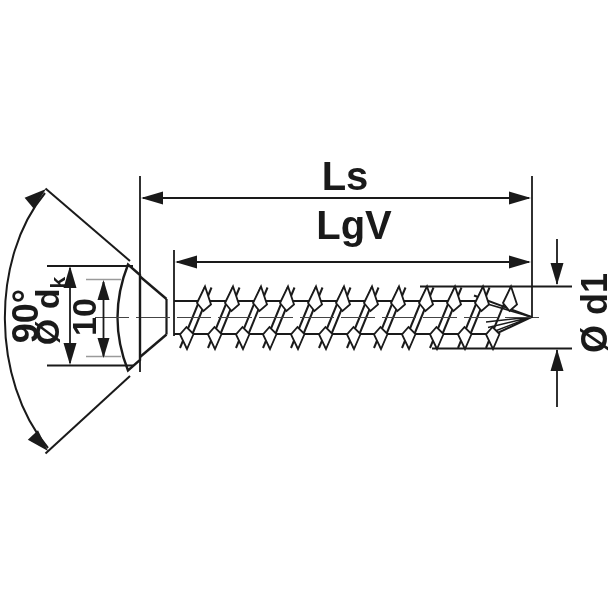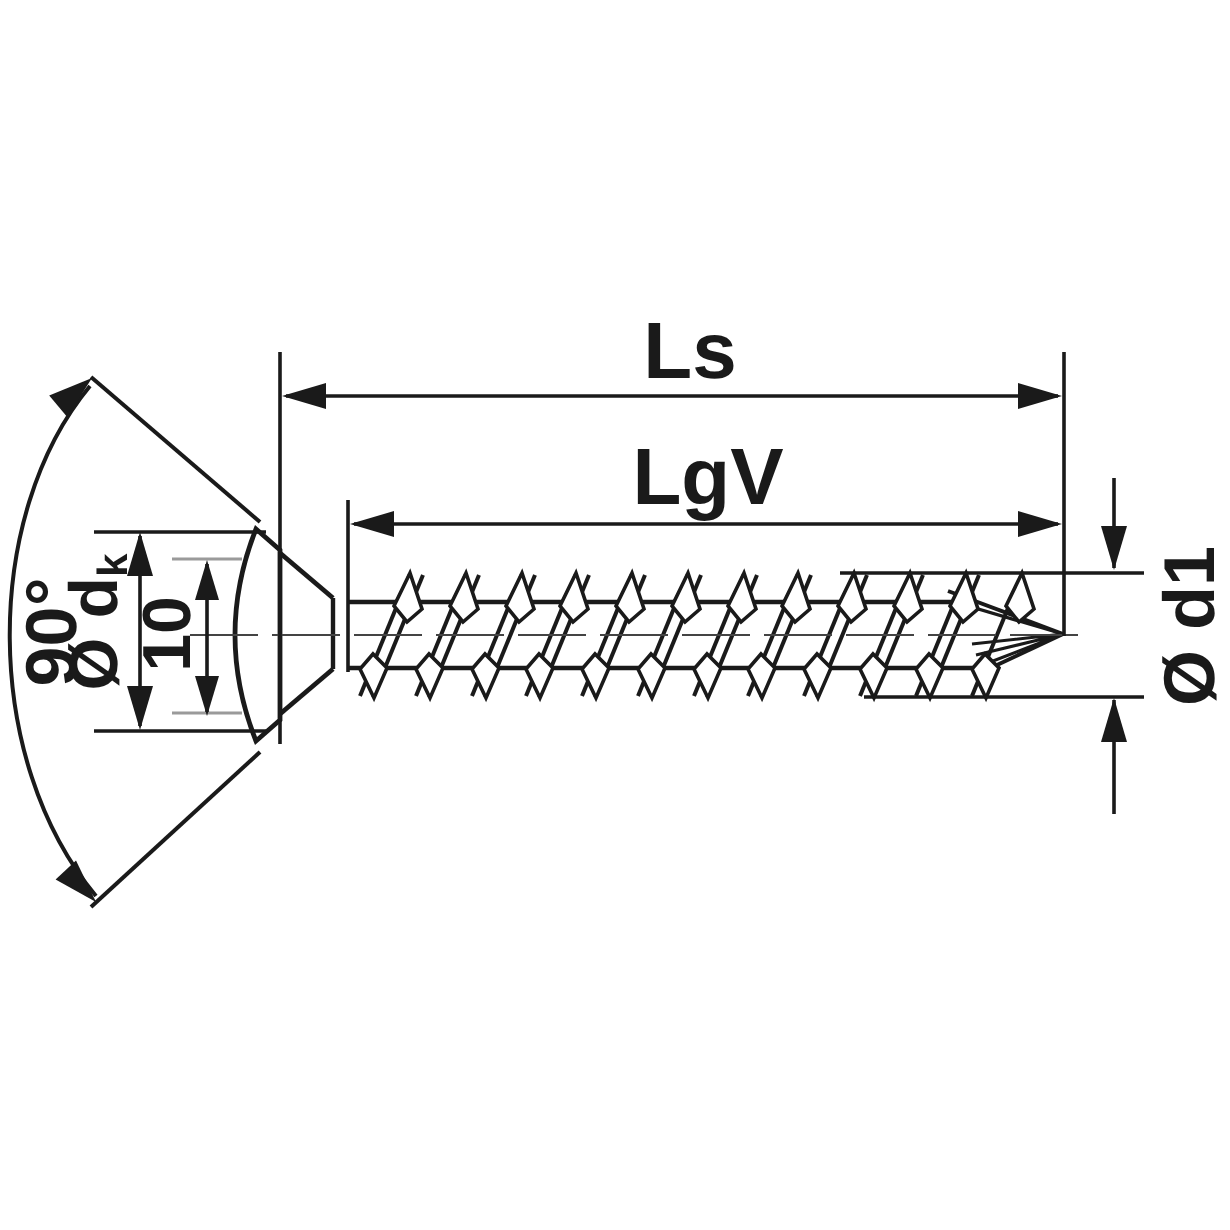--- a/index.html
+++ b/index.html
@@ -145,21 +145,21 @@
     <line class="t" x1="130" y1="261" x2="45.5" y2="188.5"></line>
     <line class="t" x1="130" y1="376" x2="45.5" y2="453.5"></line>
     <path class="t" d="M45,193 C-9,258 -9,380 48,448"></path>
     <polygon class="ar" points="46,189 33.6,208.5 24.6,197.7"></polygon>
     <polygon class="ar" points="48,451 27.8,439.8 38,430.2"></polygon>
   </g>
 </svg>
 
 <div class="lbl big" style="left:345px;top:176px;">Ls</div>
 
-<div class="lbl big" style="left:354px;top:239px;">LgV</div>
+<div class="lbl big" style="left:354px;top:225px;">LgV</div>
 
 <div class="lbl med rot" style="left:26px;top:316px;font-size:36px;">90°</div>
 
 <div class="lbl med rot" style="left:49px;top:311px;font-size:34px;"><span>Ø d</span><sub>k</sub></div>
 
 <div class="lbl med rot" style="left:84px;top:317px;font-size:34px;">10</div>
 
 <div class="lbl med rot" style="left:595px;top:313px;font-size:36px;">Ø d1</div>
 
 </div>

